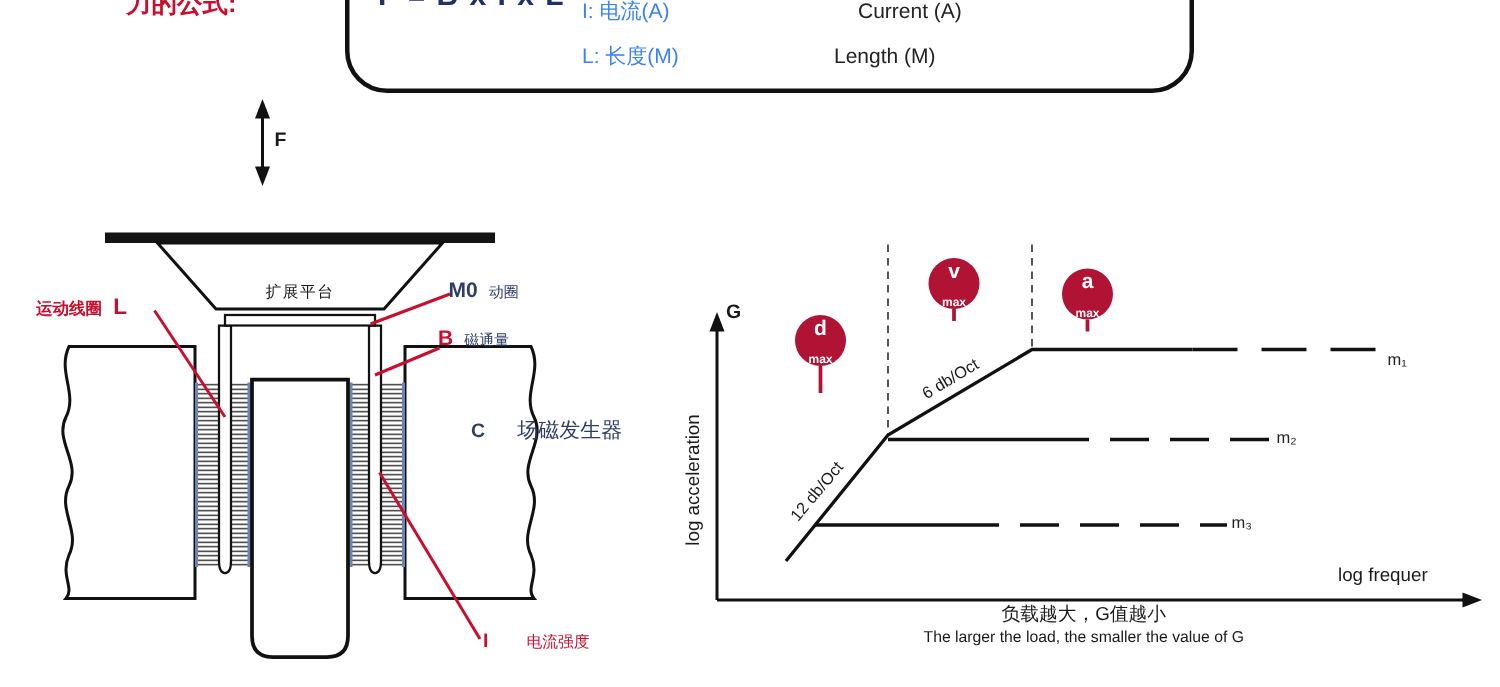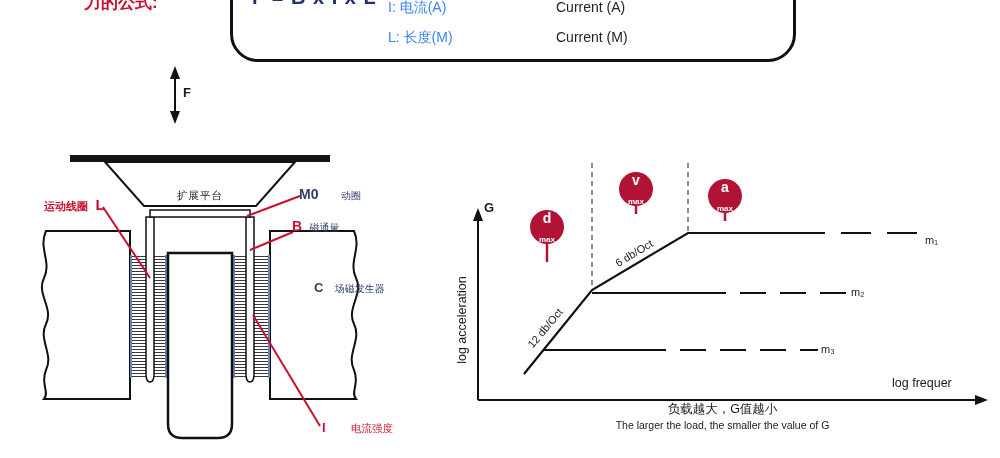--- a/index.html
+++ b/index.html
@@ -28,23 +28,23 @@
   .mass{position:absolute;font-size:11px;color:#222;white-space:nowrap;}
   .caption{position:absolute;left:450px;width:545px;text-align:center;white-space:nowrap;}
 </style>
 </head>
 <body>
 
 <div id="stage">
 
   <div id="formula-box">
     <span class="box-cn" style="left:155px;top:46px;">I: 电流(A)</span>
-    <span class="box-en" style="left:323px;top:46px;">Current (A)</span>
+    <span class="box-en" style="left:339px;top:46px;">Current (A)</span>
     <span class="box-cn" style="left:155px;top:76px;">L: 长度(M)</span>
-    <span class="box-en" style="left:323px;top:76px;">Current (M)</span>
+    <span class="box-en" style="left:323px;top:76px;">Length (M)</span>
   </div>
   <span class="frag-red">力的公式:</span>
   <span class="frag-formula">F = B x I x L</span>
 
   <svg class="abs" style="left:0;top:60px;" width="450" height="398" viewBox="0 0 450 398">
     <defs>
       <pattern id="coilHatch" width="4" height="3" patternUnits="userSpaceOnUse">
         <line x1="0" y1="1.5" x2="4" y2="1.5" stroke="#222" stroke-width="0.9"></line>
       </pattern>
     </defs>
@@ -78,38 +78,38 @@
       <path d="M103,147 L150,218"></path>
       <path d="M300,136 L247,156"></path>
       <path d="M293,172 L250,190"></path>
       <path d="M253,255 L320,366"></path>
     </g>
   </svg>
 
   <span class="lbl" style="left:183px;top:86px;font-size:13px;font-weight:bold;">F</span>
   <span class="lbl" style="left:160px;top:176px;width:80px;text-align:center;font-size:10.5px;letter-spacing:1px;margin-top:14px;">扩展平台</span>
 
-  <span class="lbl" style="left:44px;top:196px;">
+  <span class="lbl" style="left:24px;top:196px;">
     <span class="txt-red" style="font-size:11px;font-weight:bold;">运动线圈</span>
     <span class="sym-red" style="font-size:15px;margin-left:3px;">L</span>
   </span>
 
   <span class="lbl" style="left:299px;top:185px;">
     <span class="sym-blue" style="font-size:14px;text-align:right;">M0</span>
-    <span class="txt-blue" style="font-size:10px;margin-left:18px;">动圈</span>
+    <span class="txt-blue" style="font-size:10px;margin-left:3px;">动圈</span>
   </span>
 
   <span class="lbl" style="left:292px;top:217px;">
     <span class="sym-red" style="font-size:14px;">B</span>
     <span class="txt-blue" style="font-size:10px;margin-left:3px;">磁通量</span>
   </span>
 
   <span class="lbl" style="left:314px;top:278px;">
     <span class="sym-blue" style="font-size:13px;">C</span>
-    <span class="txt-blue" style="font-size:10px;margin-left:7px;">场磁发生器</span>
+    <span class="txt-blue" style="font-size:14px;margin-left:17px;">场磁发生器</span>
   </span>
 
   <span class="lbl" style="left:322px;top:418px;">
     <span class="sym-red" style="font-size:13px;">I</span>
     <span class="txt-red" style="font-size:10.5px;margin-left:21px;font-weight:normal;">电流强度</span>
   </span>
 
   <svg class="abs" style="left:450px;top:150px;" width="550" height="308" viewBox="0 0 550 308">
 
     <g stroke="#111" fill="#111">

